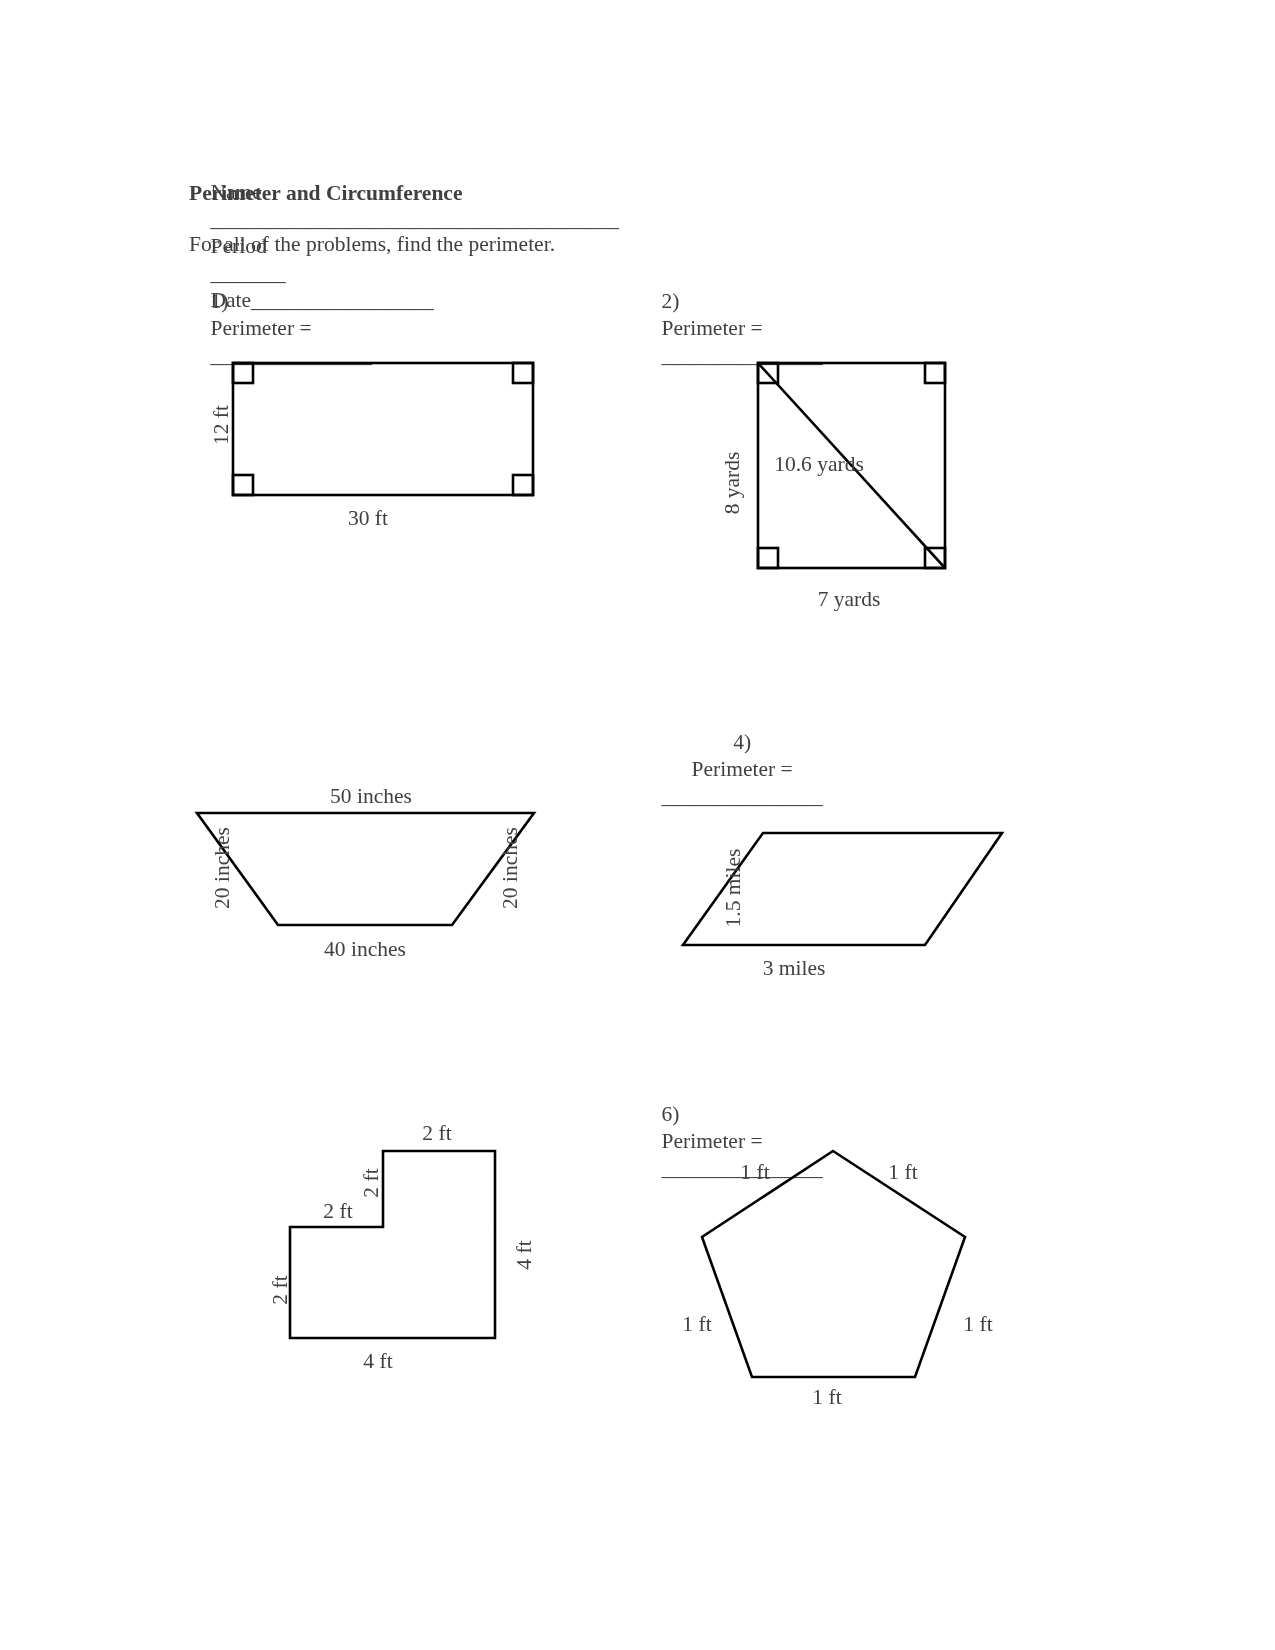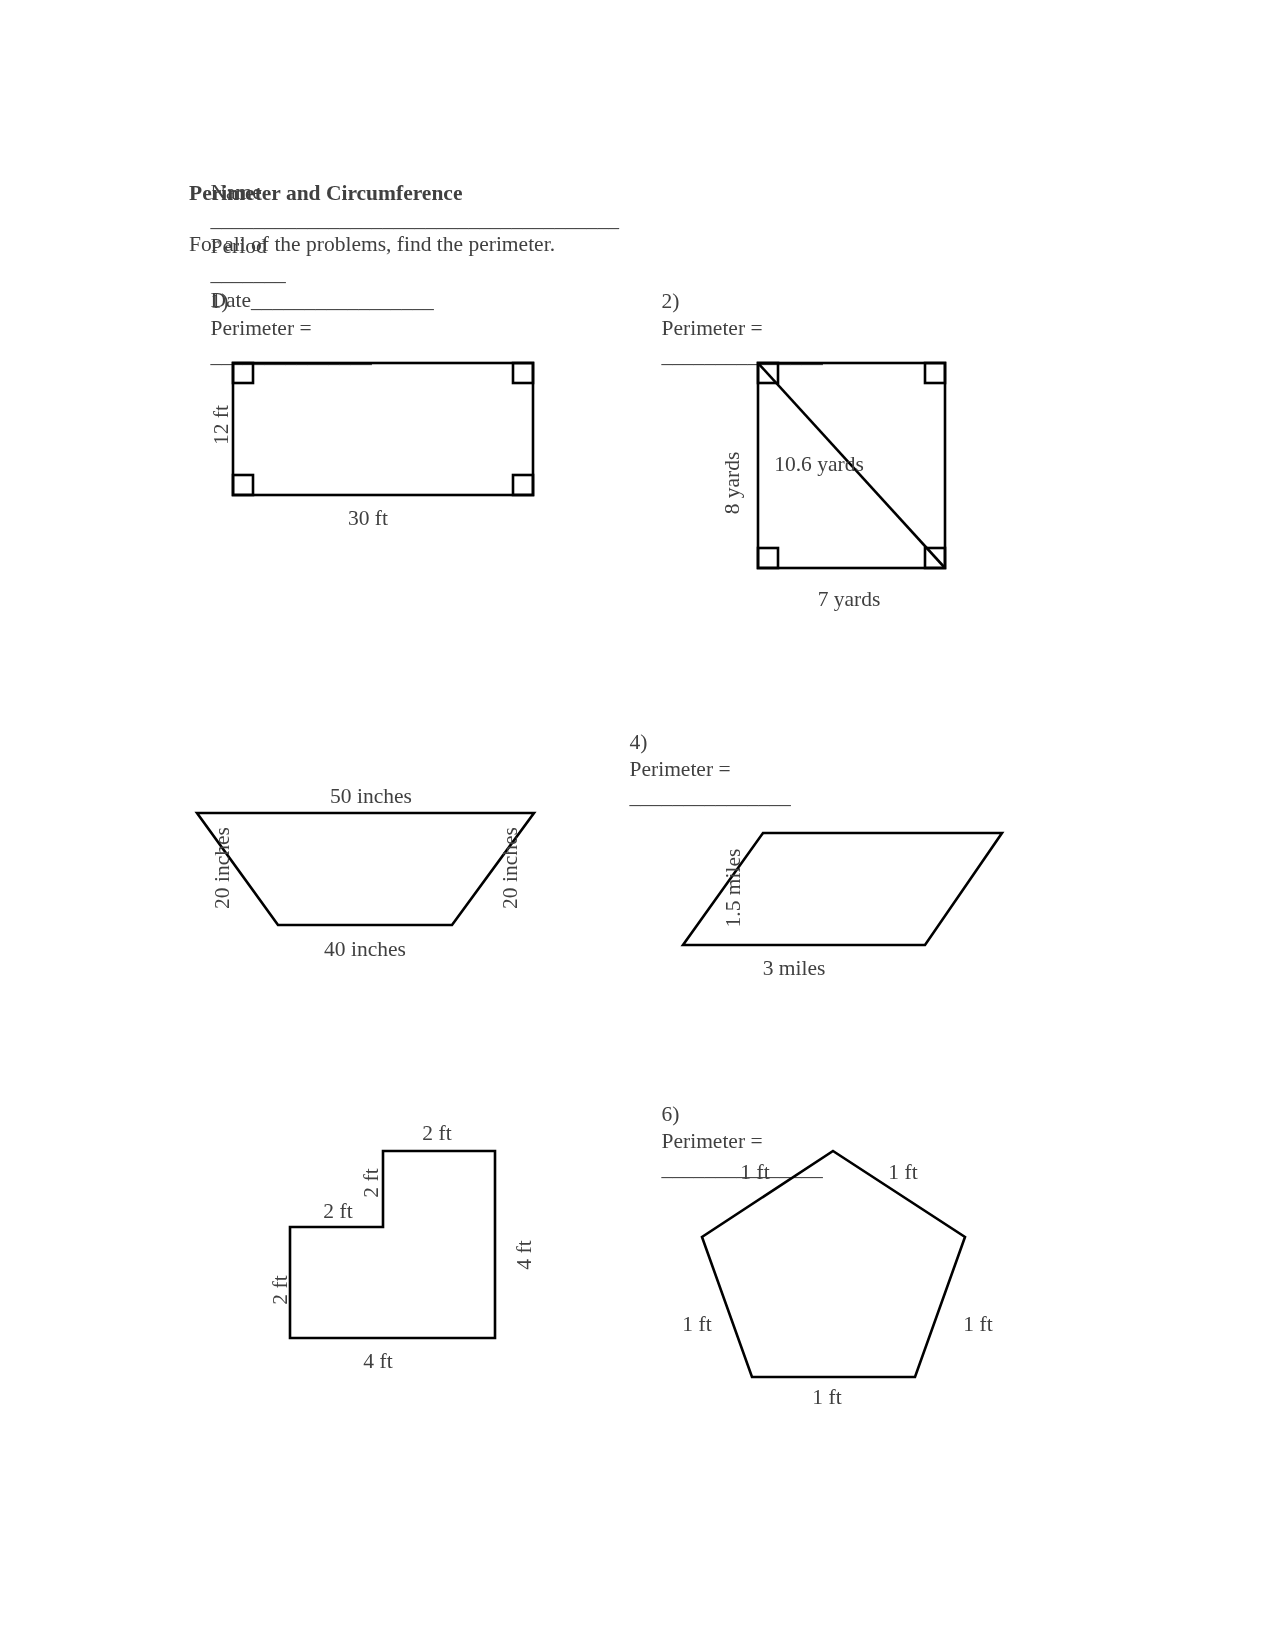--- a/index.html
+++ b/index.html
@@ -39,21 +39,21 @@
   <div class="tl" style="left:189px; top:261px;">
     <span>1)</span>
     <span>Perimeter =</span>
     <span>_______________</span>
   </div>
   <div class="tl" style="left:640px; top:261px;">
     <span>2)</span>
     <span>Perimeter =</span>
     <span>_______________</span>
   </div>
-  <div class="tl" style="left:608px; top:702px;">
+  <div class="tl" style="left:640px; top:702px;text-align:center;">
     <span>4)</span>
     <span>Perimeter =</span>
     <span>_______________</span>
   </div>
   <div class="tl" style="left:640px; top:1074px;">
     <span>6)</span>
     <span>Perimeter =</span>
     <span>_______________</span>
   </div>
 

